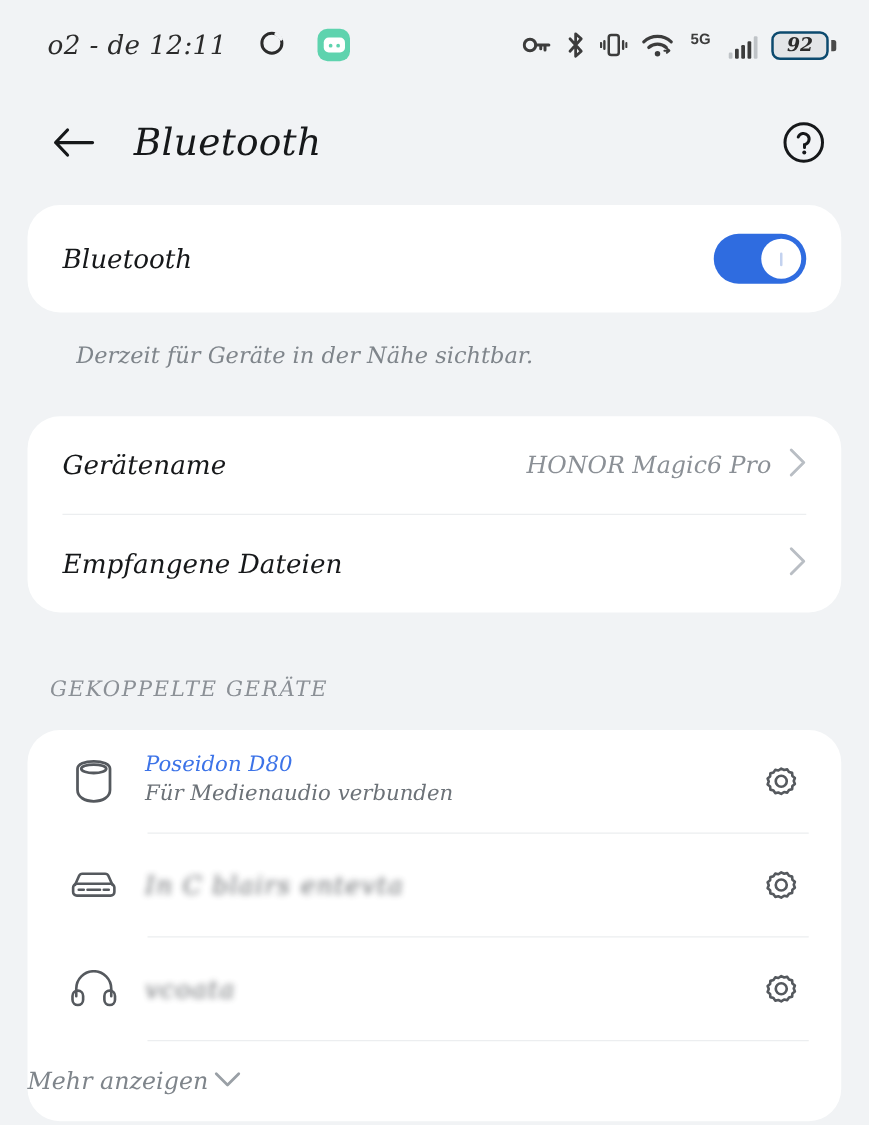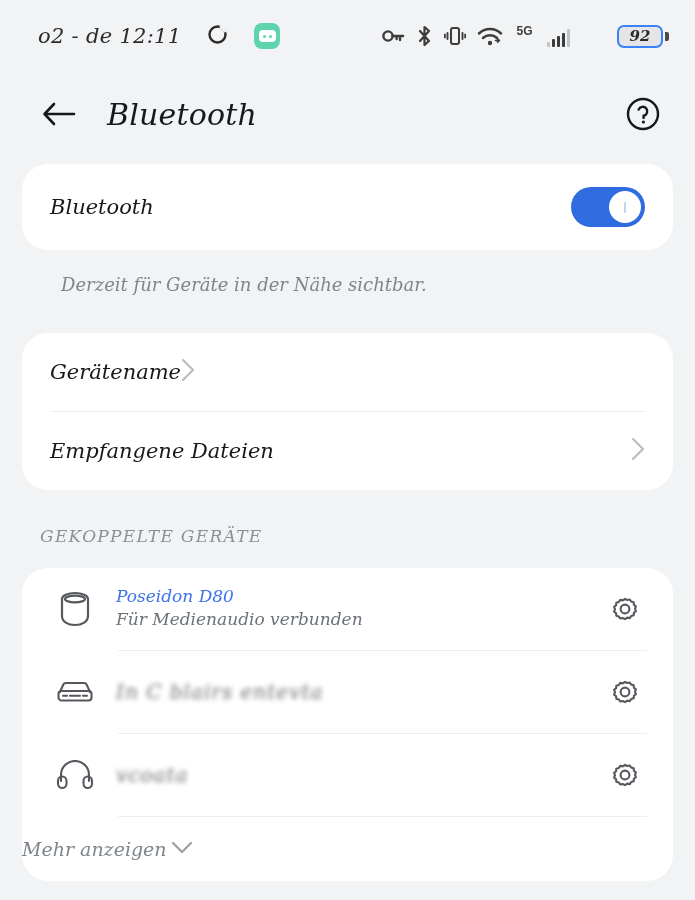--- a/index.html
+++ b/index.html
@@ -55,24 +55,23 @@
   .bars { display:flex; align-items:flex-end; gap:1.5px; height:20px; }
   .bars i { width:3.5px; background:#3c3c3c; border-radius:1px; display:block; }
   .bars i:nth-child(1){ height:5px; background:#bfc3c7;}
   .bars i:nth-child(2){ height:8px;}
   .bars i:nth-child(3){ height:11px;}
   .bars i:nth-child(4){ height:14px;}
   .bars i:nth-child(5){ height:18px; background:#bfc3c7;}
   .battery { display:flex; align-items:center; gap:2px; }
   .battery .shell {
     width:46px; height:23px;
-    border:2px solid #3b82f6; border-radius:7px;
+    border:2px solid #0c4a6e; border-radius:7px;
     display:flex; align-items:center; justify-content:center;
     background:#e3e5e7;
-    margin-left:36px;
   }
   .battery .lvl {
     font-family:"DejaVu Serif", serif; font-style:italic;
     font-size:15px; font-weight:700; color:#2b2b2b; line-height:1;
   }
   .battery .nub { width:4px; height:9px; border-radius:0 2px 2px 0; background:#4a4a4a; }
 
   
   .appbar {
     height:84px;
@@ -283,39 +282,40 @@
           </span>
         </span>
     </div>
   </div>
 
   <div class="hint">Derzeit für Geräte in der Nähe sichtbar.</div>
 
   <div class="card" style="margin-top:38px;">
     <div class="row">
       <span class="row-label">Gerätename</span>
+      <span class="row-value">HONOR Magic6 Pro</span>
       <span>
         <svg width="14" height="24" viewBox="0 0 14 24">
             <path d="M2 2l10 10L2 22" fill="none" stroke="#b9bec4" stroke-width="2.3" stroke-linecap="round" stroke-linejoin="round"></path>
           </svg>
       </span>
     </div>
     <div class="divider"></div>
     <div class="row">
       <span class="row-label">Empfangene Dateien</span>
       <span class="row-value"></span>
       <span>
         <svg width="14" height="24" viewBox="0 0 14 24">
             <path d="M2 2l10 10L2 22" fill="none" stroke="#b9bec4" stroke-width="2.3" stroke-linecap="round" stroke-linejoin="round"></path>
           </svg>
       </span>
     </div>
   </div>
 
-  <div class="section-head" style="margin-top:36px;">GEKOPPELTE GERÄTE</div>
+  <div class="section-head" style="margin-top:52px;">GEKOPPELTE GERÄTE</div>
 
   <div class="card" style="margin-top:22px;">
 
     <div class="dev-row">
       <span class="dev-icon">
         <svg width="34" height="40" viewBox="0 0 34 40">
             <path d="M4 10c0-3.6 5.8-6 13-6s13 2.4 13 6v17c0 5.6-5.8 9-13 9S4 32.6 4 27z" fill="none" stroke="#55595e" stroke-width="2.2"></path>
             <ellipse cx="17" cy="10" rx="10" ry="3.4" fill="none" stroke="#55595e" stroke-width="2.2"></ellipse>
           </svg>
       </span>

